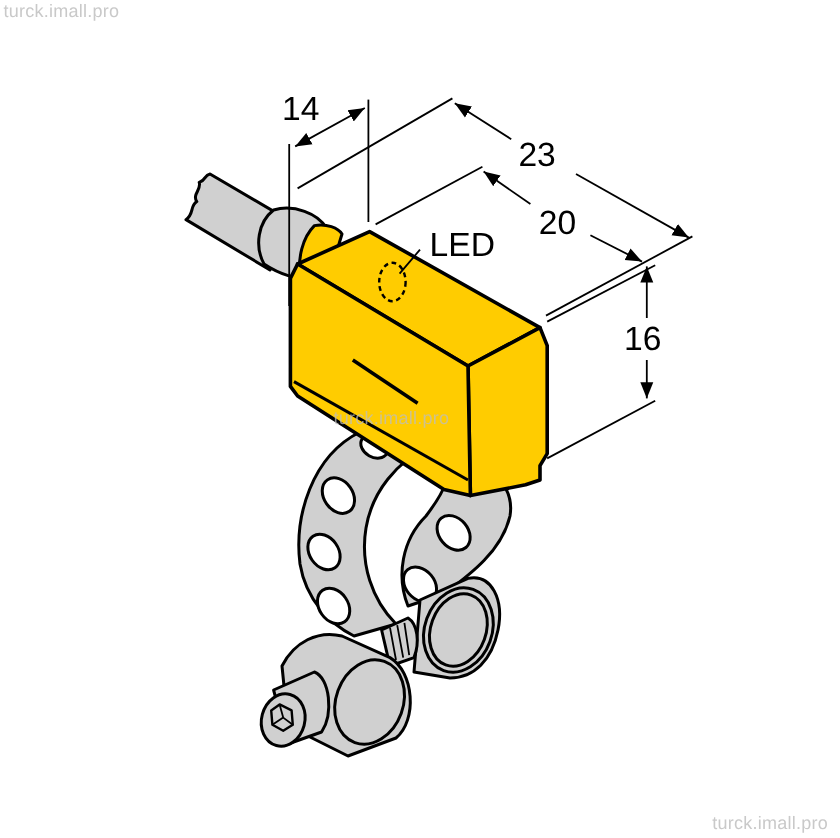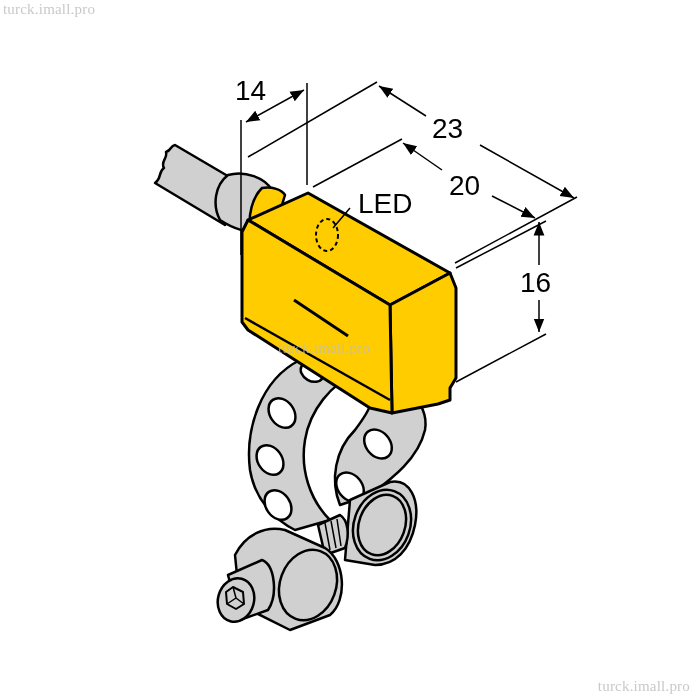--- a/index.html
+++ b/index.html
@@ -1,17 +1,17 @@
 <!DOCTYPE html>
 <html><head>
 <meta charset="utf-8">
 <style>
   html, body { margin: 0; padding: 0; background: #ffffff; }
   body { width: 700px; height: 698px; position: relative; overflow: hidden; font-family: "Liberation Sans", sans-serif; }
-  .wm { position: absolute; font-family: Liberation Serif, serif; font-size: 15px; color: #c9c9c9; letter-spacing: 0.2px; }
+  .wm { position: absolute; font-family: Liberation Sans, sans-serif; font-size: 15px; color: #c9c9c9; letter-spacing: 0.2px; }
   #wm-top { left: 3px; top: 1px; }
   #wm-bottom { right: 10px; bottom: 3px; }
   #wm-center { left: 278px; top: 340px; color: rgba(190,190,190,0.75); }
   svg { position: absolute; left: 0; top: 0; }
   .dim-label { font-family: "Liberation Sans", "DejaVu Sans", sans-serif; font-size: 28px; fill: #000; }
 </style>
 </head>
 <body>
 
 <div class="wm" id="wm-top">turck.imall.pro</div>

